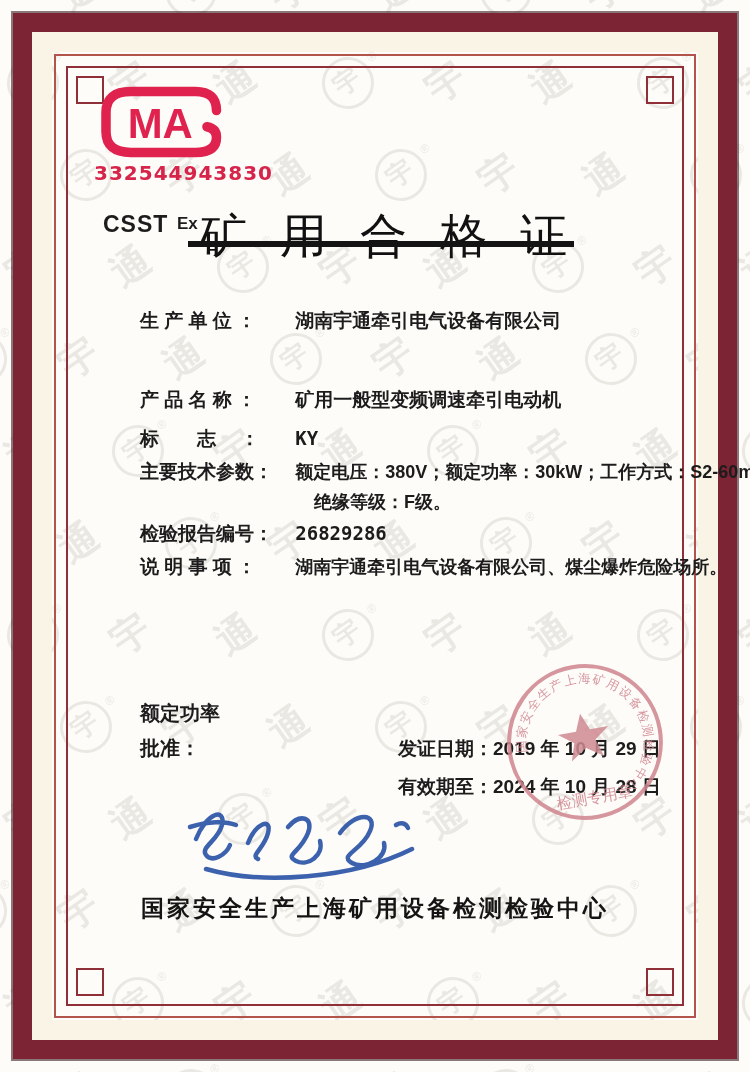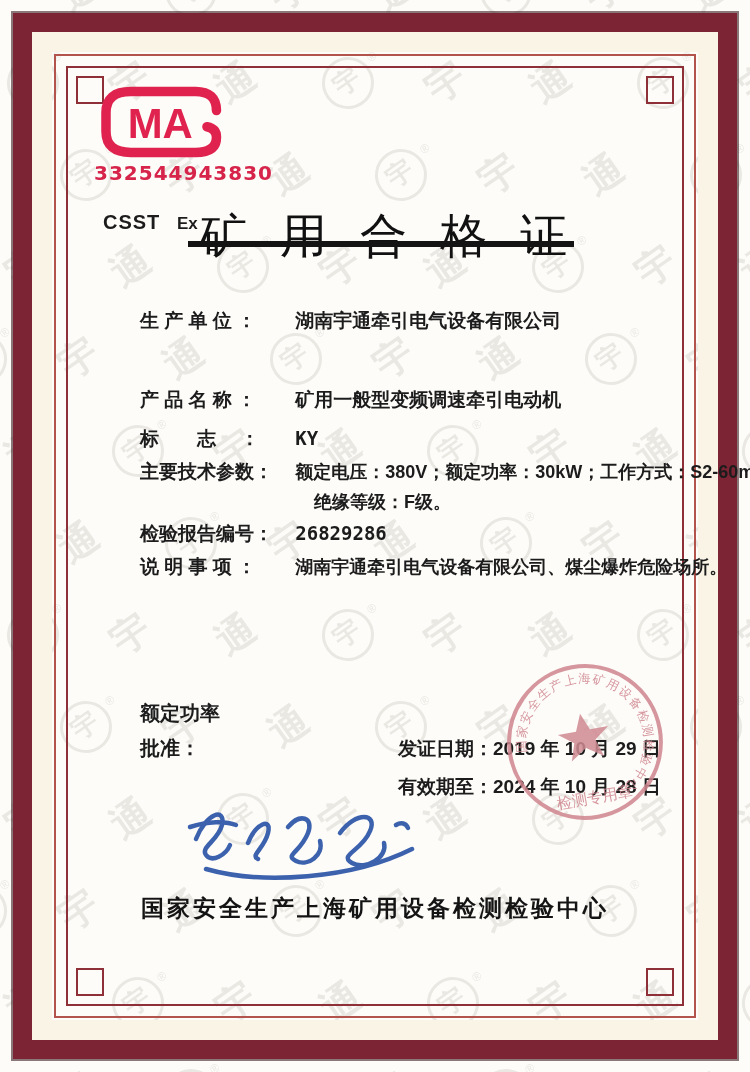--- a/index.html
+++ b/index.html
@@ -18,21 +18,21 @@
   .frame-thin-a{position:absolute;inset:54px;border:2px solid #b2544c;z-index:1;}
   .frame-thin-b{position:absolute;inset:66px;border:2px solid #8f2f38;z-index:1;}
   .knot{position:absolute;width:24px;height:24px;border:2px solid #8f2f38;z-index:1;background:transparent;}
   .knot.tl{left:76px;top:76px;} .knot.tr{right:76px;top:76px;}
   .knot.bl{left:76px;bottom:76px;} .knot.br{right:76px;bottom:76px;}
   
   .abs{position:absolute;z-index:2;white-space:nowrap;}
   .cma-logo{left:92px;top:82px;width:148px;height:80px;}
   .cma-number{left:94px;top:161px;font-size:20px;font-weight:800;color:#d6244a;
               letter-spacing:1px;font-family:"DejaVu Sans",sans-serif;}
-  .csst{left:103px;top:211px;font-size:20px;font-weight:800;letter-spacing:1px;}
+  .csst{left:103px;top:211px;font-size:23px;font-weight:800;letter-spacing:1px;}
   .ex{left:177px;top:214px;font-size:17px;font-weight:800;}
   .main-title{left:200px;top:185px;font-size:47px;font-weight:400;letter-spacing:10px;color:#111;margin-top:20px;}
   .title-rule{left:188px;top:241px;width:386px;height:6px;background:#141414;}
   .certno{left:252px;top:256px;font-size:20px;font-weight:700;}
   .certno .latin{margin-left:16px;}
   .latin{font-family:"DejaVu Sans Mono",monospace;font-weight:700;}
   .row{left:140px;font-size:19px;font-weight:700;}
   .row .lbl{display:inline-block;width:136px;}
   .row .val{margin-left:14px;}
   .val-sm{font-size:18px;margin-left:24px;}

